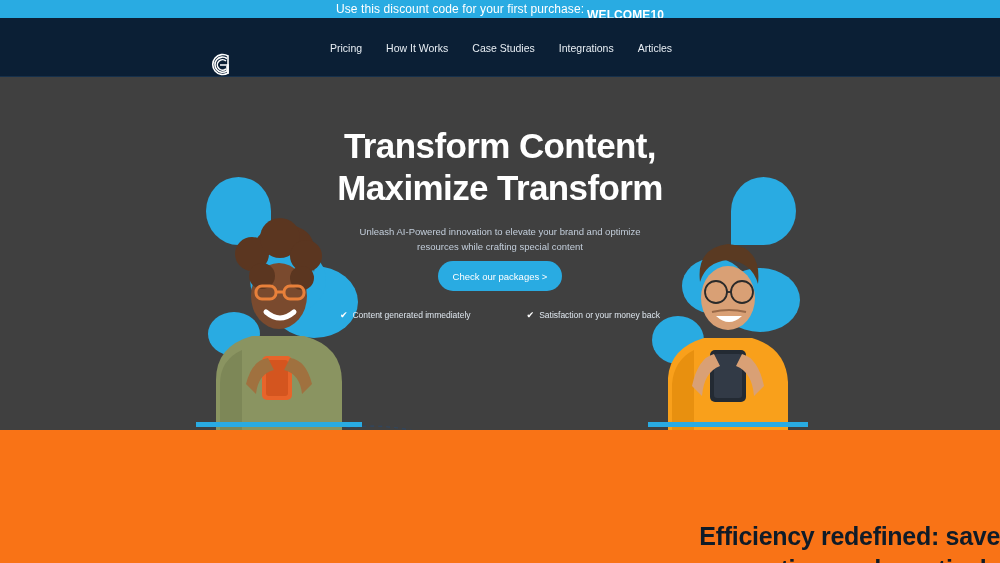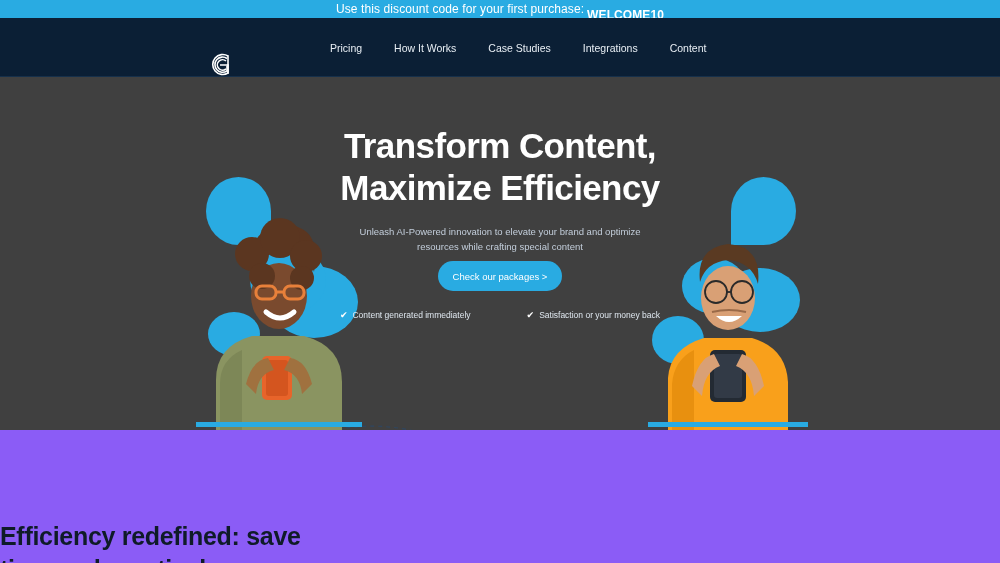--- a/index.html
+++ b/index.html
@@ -24,21 +24,21 @@
   
   .nav {
     height:59px; background:#0B1F35;
     display:flex; align-items:center;
     border-bottom:1px solid #16304b;
     position:relative;
   }
   .logo { position:absolute; left:203px; top:31px; width:31px; height:31px; }
   .nav-links {
     position:absolute; left:330px; top:0; height:59px;
-    display:flex; align-items:center; gap:32px;
+    display:flex; align-items:center; gap:24px;
   }
   .nav-links a {
     color:#e8eef4; font-size:10.5px; text-decoration:none; white-space:nowrap;
   }
   .signup {
     position:absolute; left:694px; top:36px;
     width:101px; height:23px; border-radius:12px;
     background:#29ABE2; border:none; color:#ffffff;
     font-size:9.5px; font-family:inherit; cursor:pointer;
     display:flex; align-items:center; justify-content:center;
@@ -84,21 +84,21 @@
     color:#dfe7ef; font-size:8.5px;
   }
   .tick { display:flex; align-items:center; gap:5px; }
   .tick .chk { color:#ffffff; font-size:9px; }
 
   .waves { position:absolute; left:0; top:330px; width:1000px; height:105px; }
 
   
   .section {
     position:absolute; left:0; top:430px; width:1000px; height:133px;
-    background:#8b5cf6; text-align:left;
+    background:#f97316; text-align:right;
   }
   .section-title {
     margin-top:90px; font-size:25px; line-height:33px; font-weight:bold;
     color:#0f1b28; letter-spacing:-0.3px;
   }
 </style>
 </head>
 <body>
 
 <div class="page">
@@ -117,21 +117,21 @@
           <path d="M23 12 A5.2 5.2 0 1 0 23 19.8"></path>
         </g>
         <path d="M25 6.2 L25 24.8" stroke="#ffffff" stroke-width="1.6"></path>
       </svg>
     </span>
     <div class="nav-links">
       <a href="#">Pricing</a>
       <a href="#">How It Works</a>
       <a href="#">Case Studies</a>
       <a href="#">Integrations</a>
-      <a href="#">Content</a>
+      <a href="#">Articles</a>
     </div>
   </nav>
 
   <section class="hero">
 
     <span class="blob blob-left"></span>
     <span class="blob blob-right"></span>
 
     <svg class="waves" viewBox="0 0 1000 105">
       <path d="M250 58 C330 8, 400 8, 480 48 C560 88, 630 88, 712 40" fill="none" stroke="#2f4660" stroke-width="1.2" stroke-dasharray="4 4"></path>
@@ -182,21 +182,21 @@
         <rect x="66" y="154" width="28" height="44" rx="3" fill="#323a46"></rect>
         <path d="M44 186 Q50 158 66 154 L72 166 Q56 172 54 196 Z" fill="#d9a075"></path>
         <path d="M116 186 Q110 158 94 154 L88 166 Q104 172 106 196 Z" fill="#d9a075"></path>
         <rect x="0" y="222" width="160" height="5" fill="#29ABE2"></rect>
       </svg>
     </div>
 
     <div class="hero-copy">
       <h1 class="hero-title">
         <span>Transform Content,</span><br>
-        <span>Maximize Efficiency</span>
+        <span>Maximize Transform</span>
       </h1>
       <p class="hero-sub">
         <span>Unleash AI-Powered innovation to elevate your brand and optimize</span><br>
         <span>resources while crafting special content</span>
       </p>
       <button class="cta">Check our packages &gt;</button>
       <div class="ticks">
         <span class="tick">
           <span class="chk">✔</span>
           <span>Content generated immediately</span>

